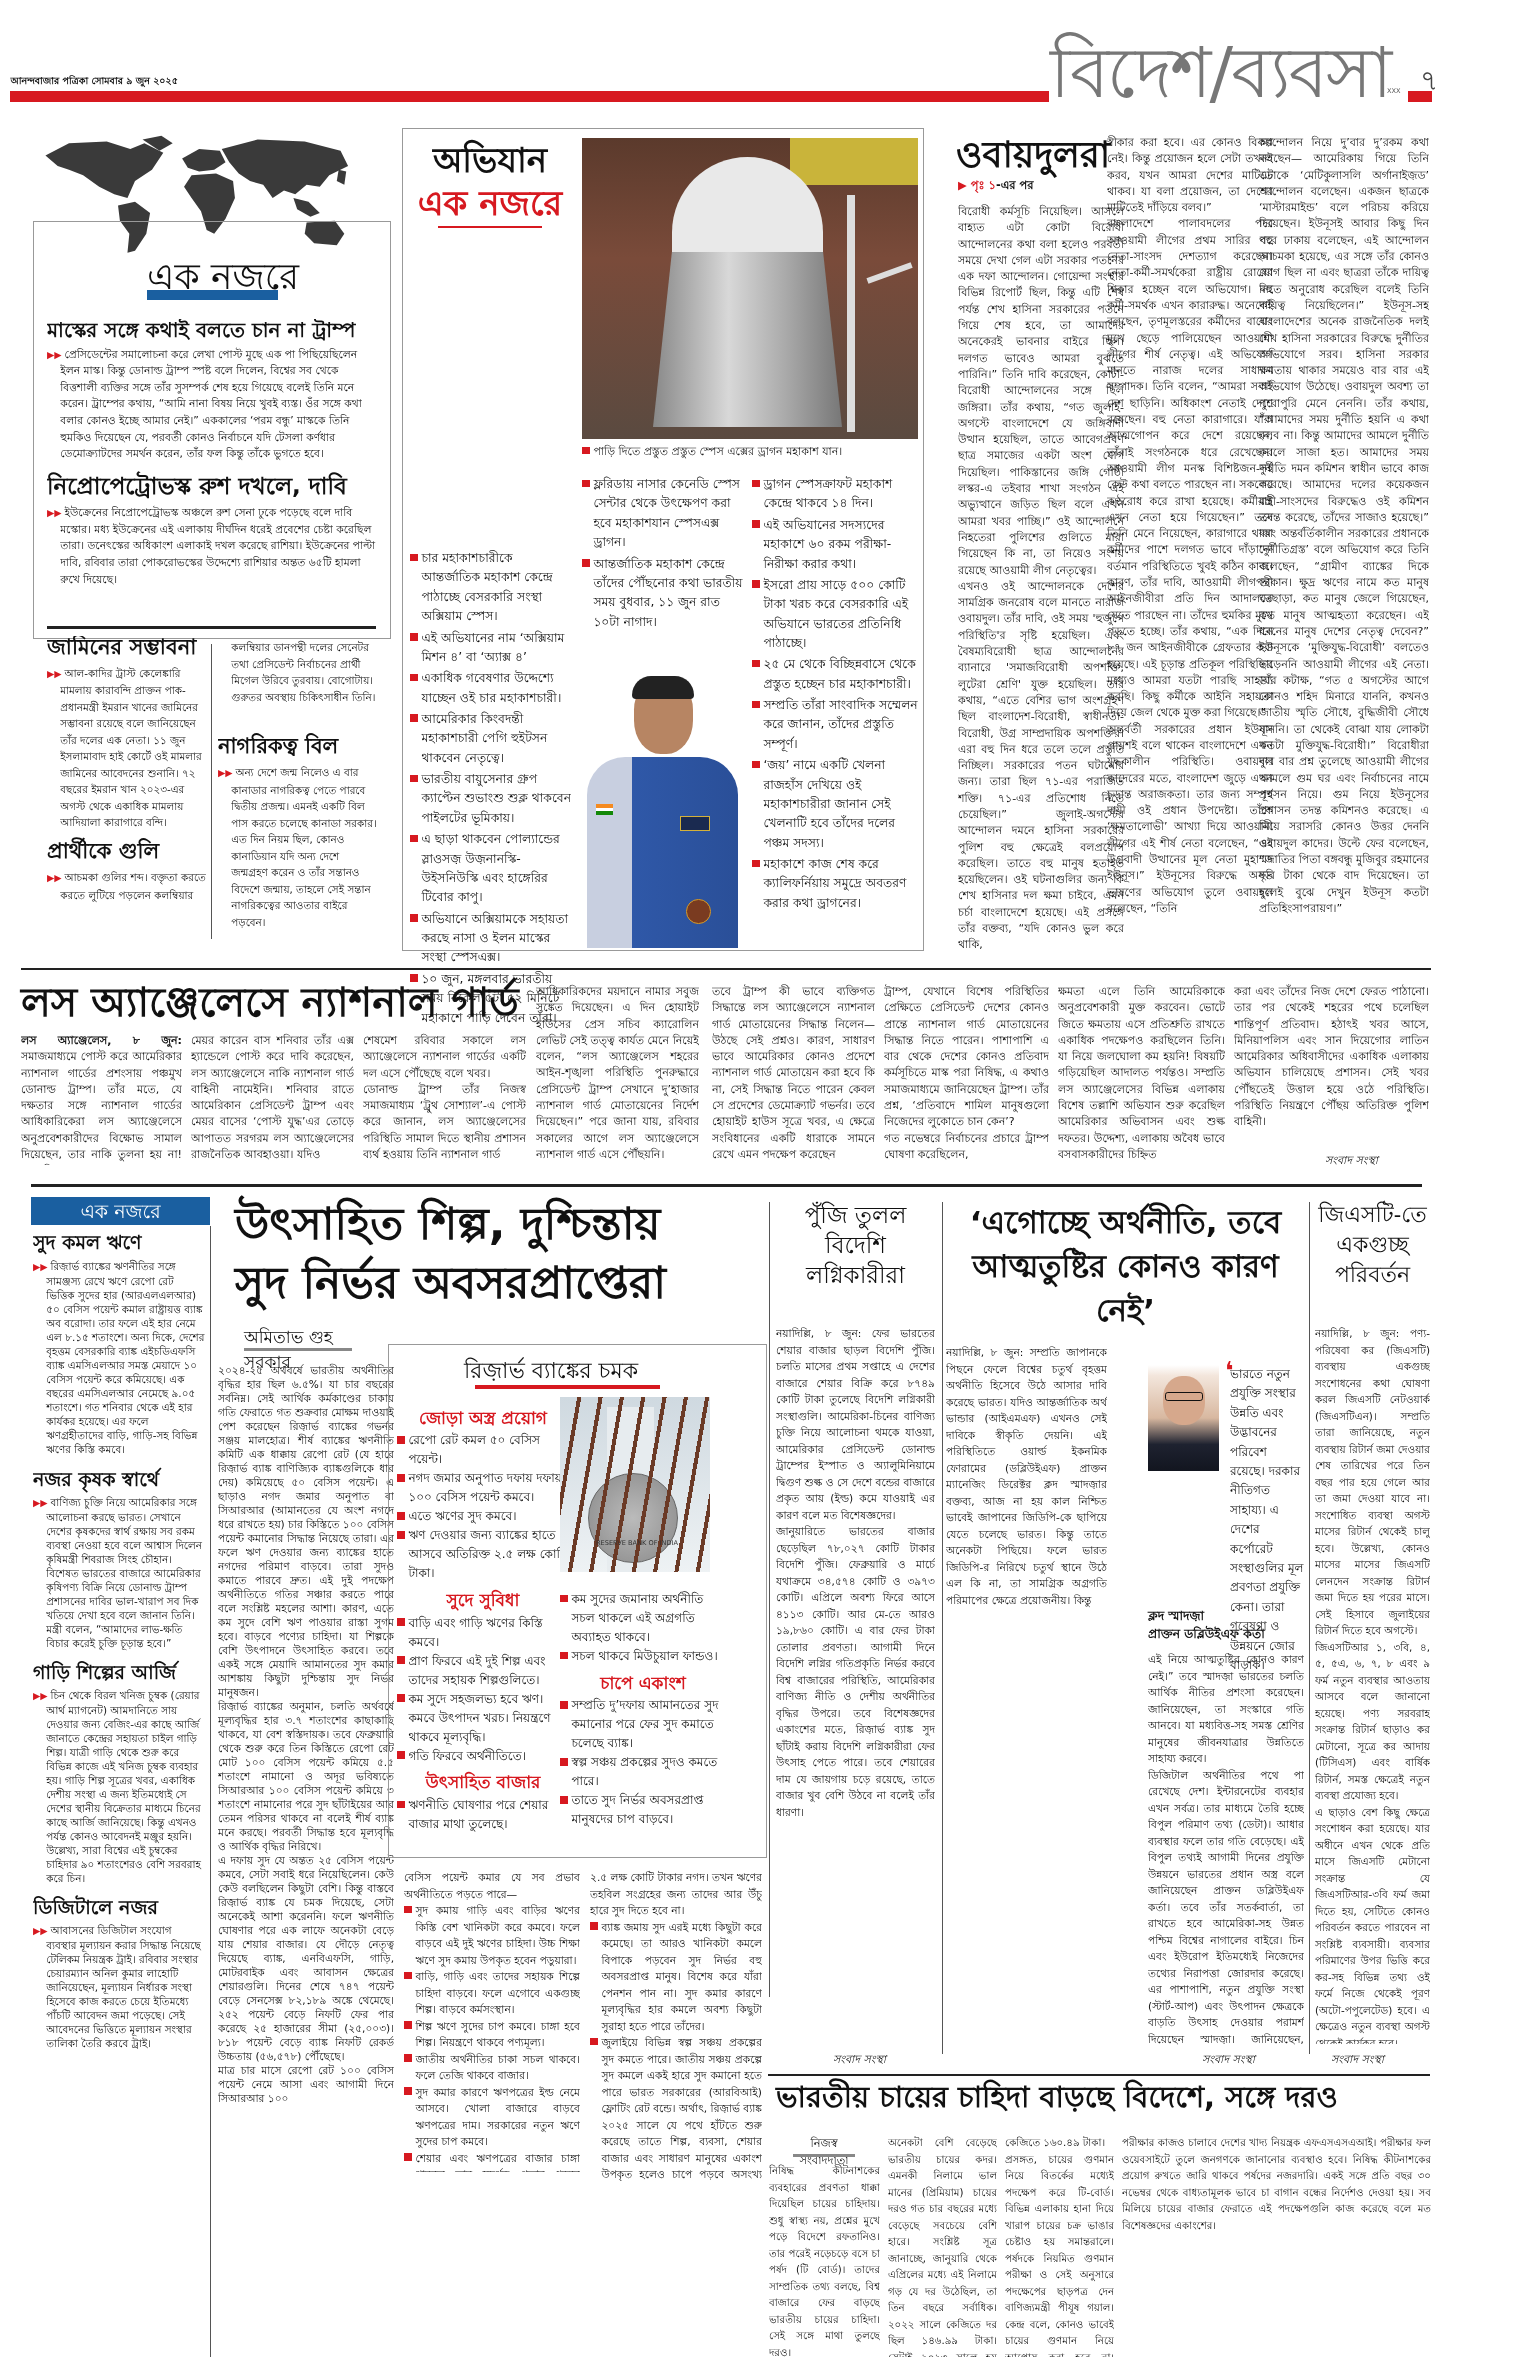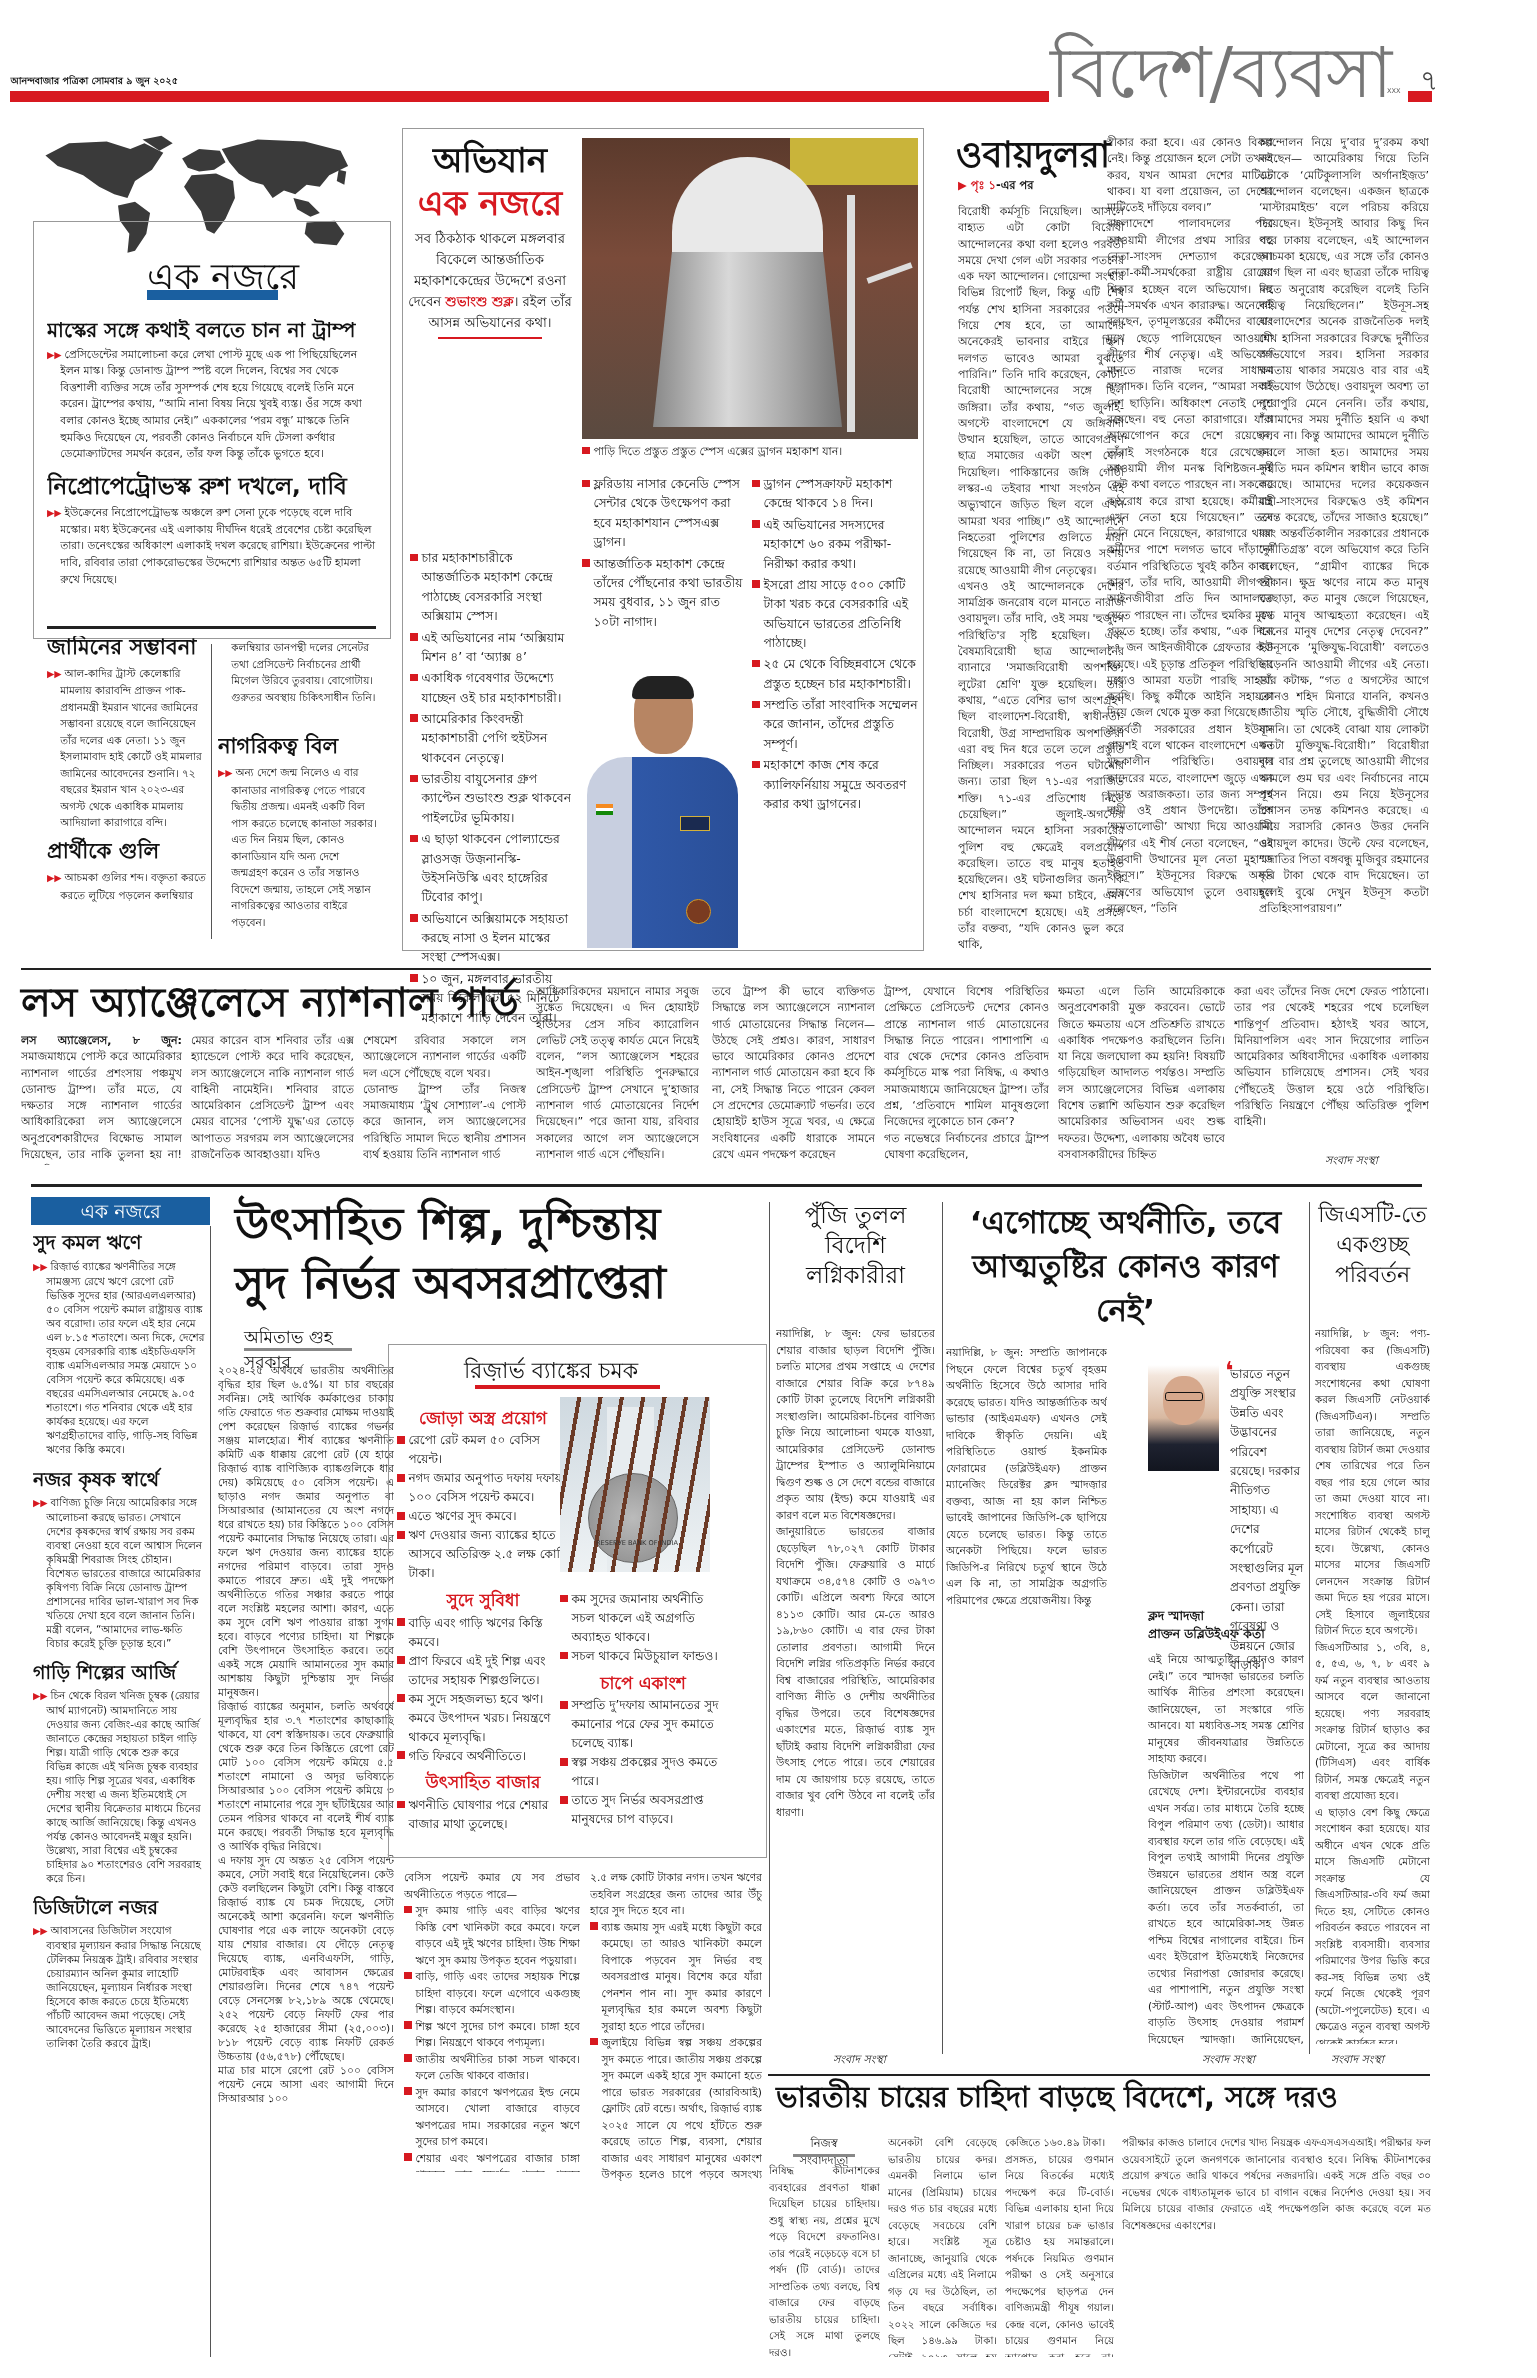--- a/index.html
+++ b/index.html
@@ -77,21 +77,20 @@
     <div class="hl" style="font-size:21px;margin-top:11.4px;">নাগরিকত্ব বিল</div>
     <div style="font-size:10.4px;line-height:16.5px;margin-top:5.7px;padding-left:13.2px;text-indent:-13.2px;"><span class="bul-arrow">▶▶</span><span>অন্য দেশে জন্ম নিলেও এ বার কানাডার নাগরিকত্ব পেতে পারবে দ্বিতীয় প্রজন্ম। এমনই একটি বিল পাস করতে চলেছে কানাডা সরকার। এত দিন নিয়ম ছিল, কোনও কানাডিয়ান যদি অন্য দেশে জন্মগ্রহণ করেন ও তাঁর সন্তানও বিদেশে জন্মায়, তাহলে সেই সন্তান নাগরিকত্বের আওতার বাইরে পড়বেন।</span></div>
   </div>
 </div>
 
 <div>
   <div class="box" style="left:402px;top:128px;width:522px;height:823px;border-color:#999;"></div>
   <div class="abs" style="left:407px;top:142px;width:166px;text-align:center;">
     <div class="hl serif" style="font-size:34px;">অভিযান</div>
     <div class="hl red" style="font-size:34px;margin-top:5.7px;">এক নজরে</div>
-    <div style="font-size:13.2px;line-height:21px;margin-top:5.7px;"><span>সব ঠিকঠাক থাকলে মঙ্গলবার বিকেলে আন্তর্জাতিক মহাকাশকেন্দ্রের উদ্দেশে রওনা দেবেন </span><span class="red" style="font-weight:bold;">শুভাংশু শুক্ল</span><span>। রইল তাঁর আসন্ন অভিযানের কথা।</span></div>
     <div style="height:1.9px;background:#d71920;width:104px;margin:3.8px auto 0;"></div>
   </div>
 
   <div class="photo" style="left:582px;top:138px;width:336px;height:301px;background:linear-gradient(180deg,#5b3a2c 0%,#7a4b3a 40%,#5a4a40 100%);">
     <div class="abs" style="left:208px;top:0;width:128px;height:47px;background:#c9b43a;"></div>
     <div class="abs" style="left:90px;top:19px;width:151px;height:114px;background:#e9e9e9;border-radius:76px 76px 9.5px 9.5px;"></div>
     <div class="abs" style="left:71px;top:114px;width:189px;height:175px;background:linear-gradient(90deg,#888,#d8d8d8 40%,#aaa 70%,#777);clip-path:polygon(10% 0,90% 0,100% 100%,0 100%);"></div>
     <div class="abs" style="left:265px;top:57px;width:7.6px;height:237px;background:#ddd;"></div>
     <div class="abs" style="left:284px;top:132px;width:47px;height:5.7px;background:#ddd;transform:rotate(-20deg);"></div>
   </div>
@@ -110,20 +109,21 @@
   <div class="col bullet-list" id="mission-col2" style="left:582px;top:475px;width:161px;font-size:12.3px;line-height:19.4px;">
       <p style="padding-left: 11.4px; text-indent: -11.4px;"><span class="sq"></span><span>ফ্লরিডায় নাসার কেনেডি স্পেস সেন্টার থেকে উৎক্ষেপণ করা হবে মহাকাশযান স্পেসএক্স ড্রাগন।</span></p>
       <p style="padding-left: 11.4px; text-indent: -11.4px;"><span class="sq"></span><span>আন্তর্জাতিক মহাকাশ কেন্দ্রে তাঁদের পৌঁছনোর কথা ভারতীয় সময় বুধবার, ১১ জুন রাত ১০টা নাগাদ।</span></p>
     </div>
   <div class="col bullet-list" id="mission-col3" style="left:752px;top:475px;width:170px;font-size:12.3px;line-height:19.4px;">
       <p style="padding-left: 11.4px; text-indent: -11.4px;"><span class="sq"></span><span>ড্রাগন স্পেসক্রাফট মহাকাশ কেন্দ্রে থাকবে ১৪ দিন।</span></p>
       <p style="padding-left: 11.4px; text-indent: -11.4px;"><span class="sq"></span><span>এই অভিযানের সদস্যদের মহাকাশে ৬০ রকম পরীক্ষা-নিরীক্ষা করার কথা।</span></p>
       <p style="padding-left: 11.4px; text-indent: -11.4px;"><span class="sq"></span><span>ইসরো প্রায় সাড়ে ৫০০ কোটি টাকা খরচ করে বেসরকারি এই অভিযানে ভারতের প্রতিনিধি পাঠাচ্ছে।</span></p>
       <p style="padding-left: 11.4px; text-indent: -11.4px;"><span class="sq"></span><span>২৫ মে থেকে বিচ্ছিন্নবাসে থেকে প্রস্তুত হচ্ছেন চার মহাকাশচারী।</span></p>
       <p style="padding-left: 11.4px; text-indent: -11.4px;"><span class="sq"></span><span>সম্প্রতি তাঁরা সাংবাদিক সম্মেলন করে জানান, তাঁদের প্রস্তুতি সম্পূর্ণ।</span></p>
+      <p style="padding-left: 11.4px; text-indent: -11.4px;"><span class="sq"></span><span>‘জয়’ নামে একটি খেলনা রাজহাঁস দেখিয়ে ওই মহাকাশচারীরা জানান সেই খেলনাটি হবে তাঁদের দলের পঞ্চম সদস্য।</span></p>
       <p style="padding-left: 11.4px; text-indent: -11.4px;"><span class="sq"></span><span>মহাকাশে কাজ শেষ করে ক্যালিফর্নিয়ায় সমুদ্রে অবতরণ করার কথা ড্রাগনের।</span></p>
     </div>
 
   <div class="photo" style="left:568px;top:672px;width:189px;height:276px;">
     <div class="abs" style="left:66px;top:7.6px;width:59px;height:74px;background:#b78563;border-radius:40% 40% 45% 45%;"></div>
     <div class="abs" style="left:64px;top:3.8px;width:62px;height:23px;background:#222;border-radius:28px 28px 5.7px 5.7px;"></div>
     <div class="abs" style="left:19px;top:85px;width:151px;height:199px;background:linear-gradient(90deg,#c8cfe0 0,#c8cfe0 30%,#2f58a8 30%,#2a4f98 100%);border-radius:38px 38px 0 0;"></div>
     <div class="abs" style="left:28px;top:132px;width:17px;height:11.4px;background:linear-gradient(#f58a1f 33%,#fff 33%,#fff 66%,#138808 66%);"></div>
     <div class="abs" style="left:112px;top:144px;width:30px;height:15px;background:#1a2a50;border:0.9px solid #d4b13a;"></div>
     <div class="abs" style="left:118px;top:227px;width:24.6px;height:24.6px;border-radius:50%;background:#7a3b20;border:1.9px solid #d49a2a;"></div>

